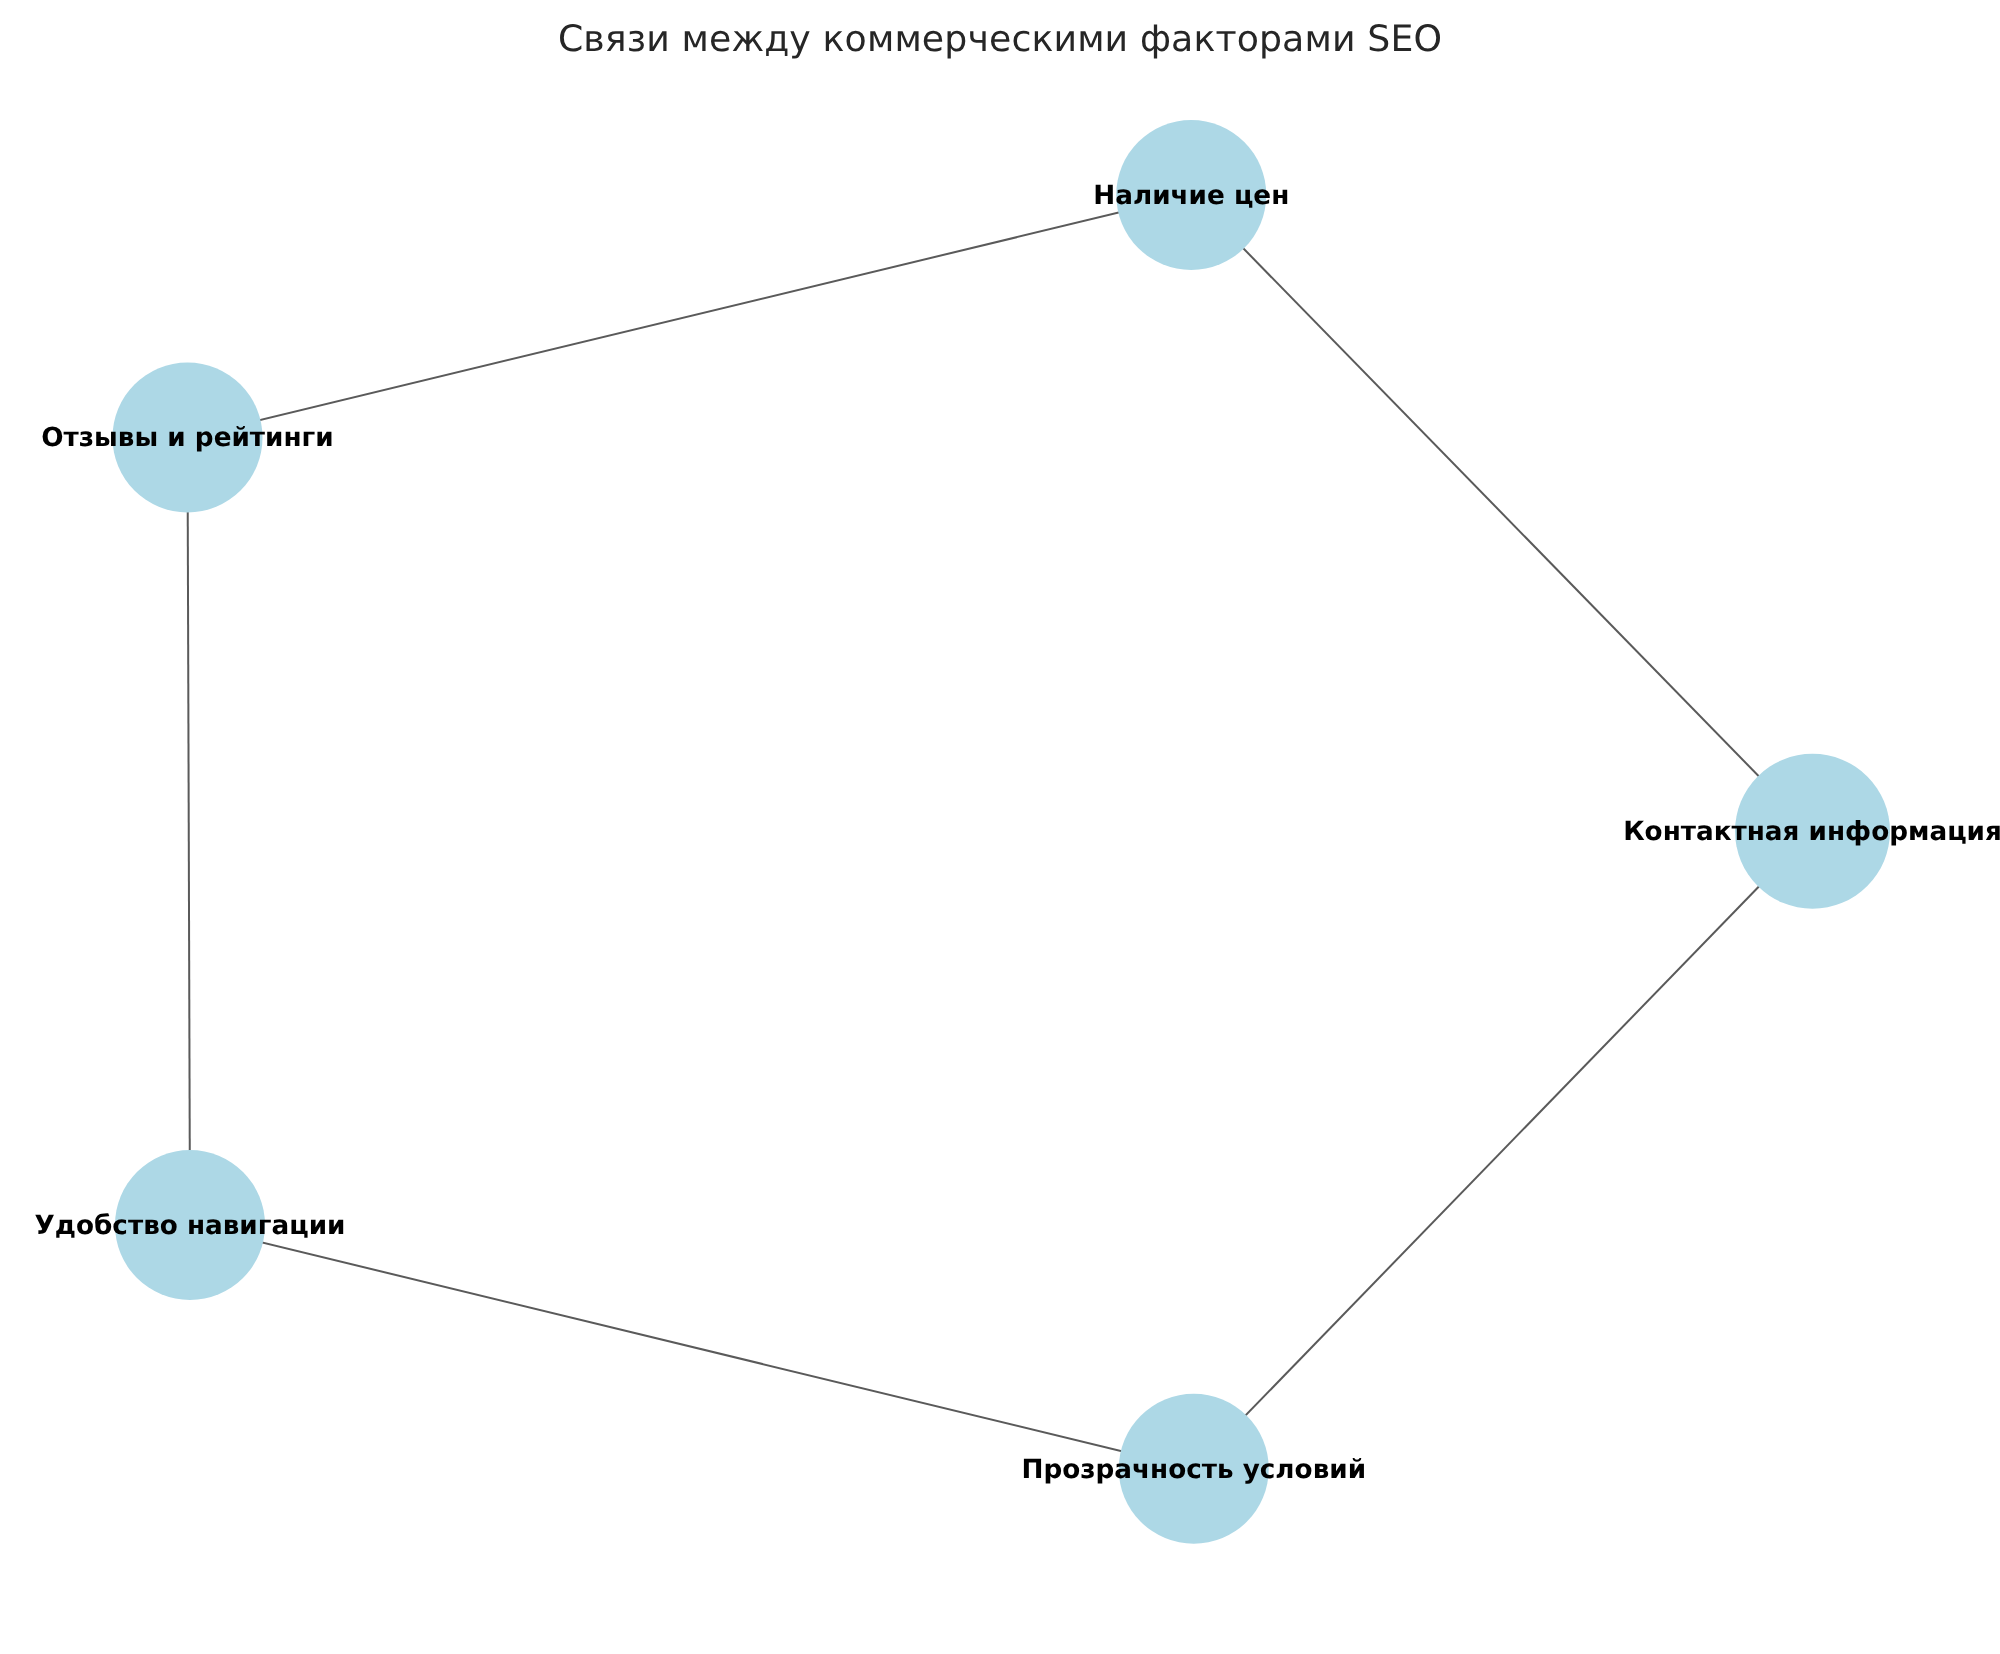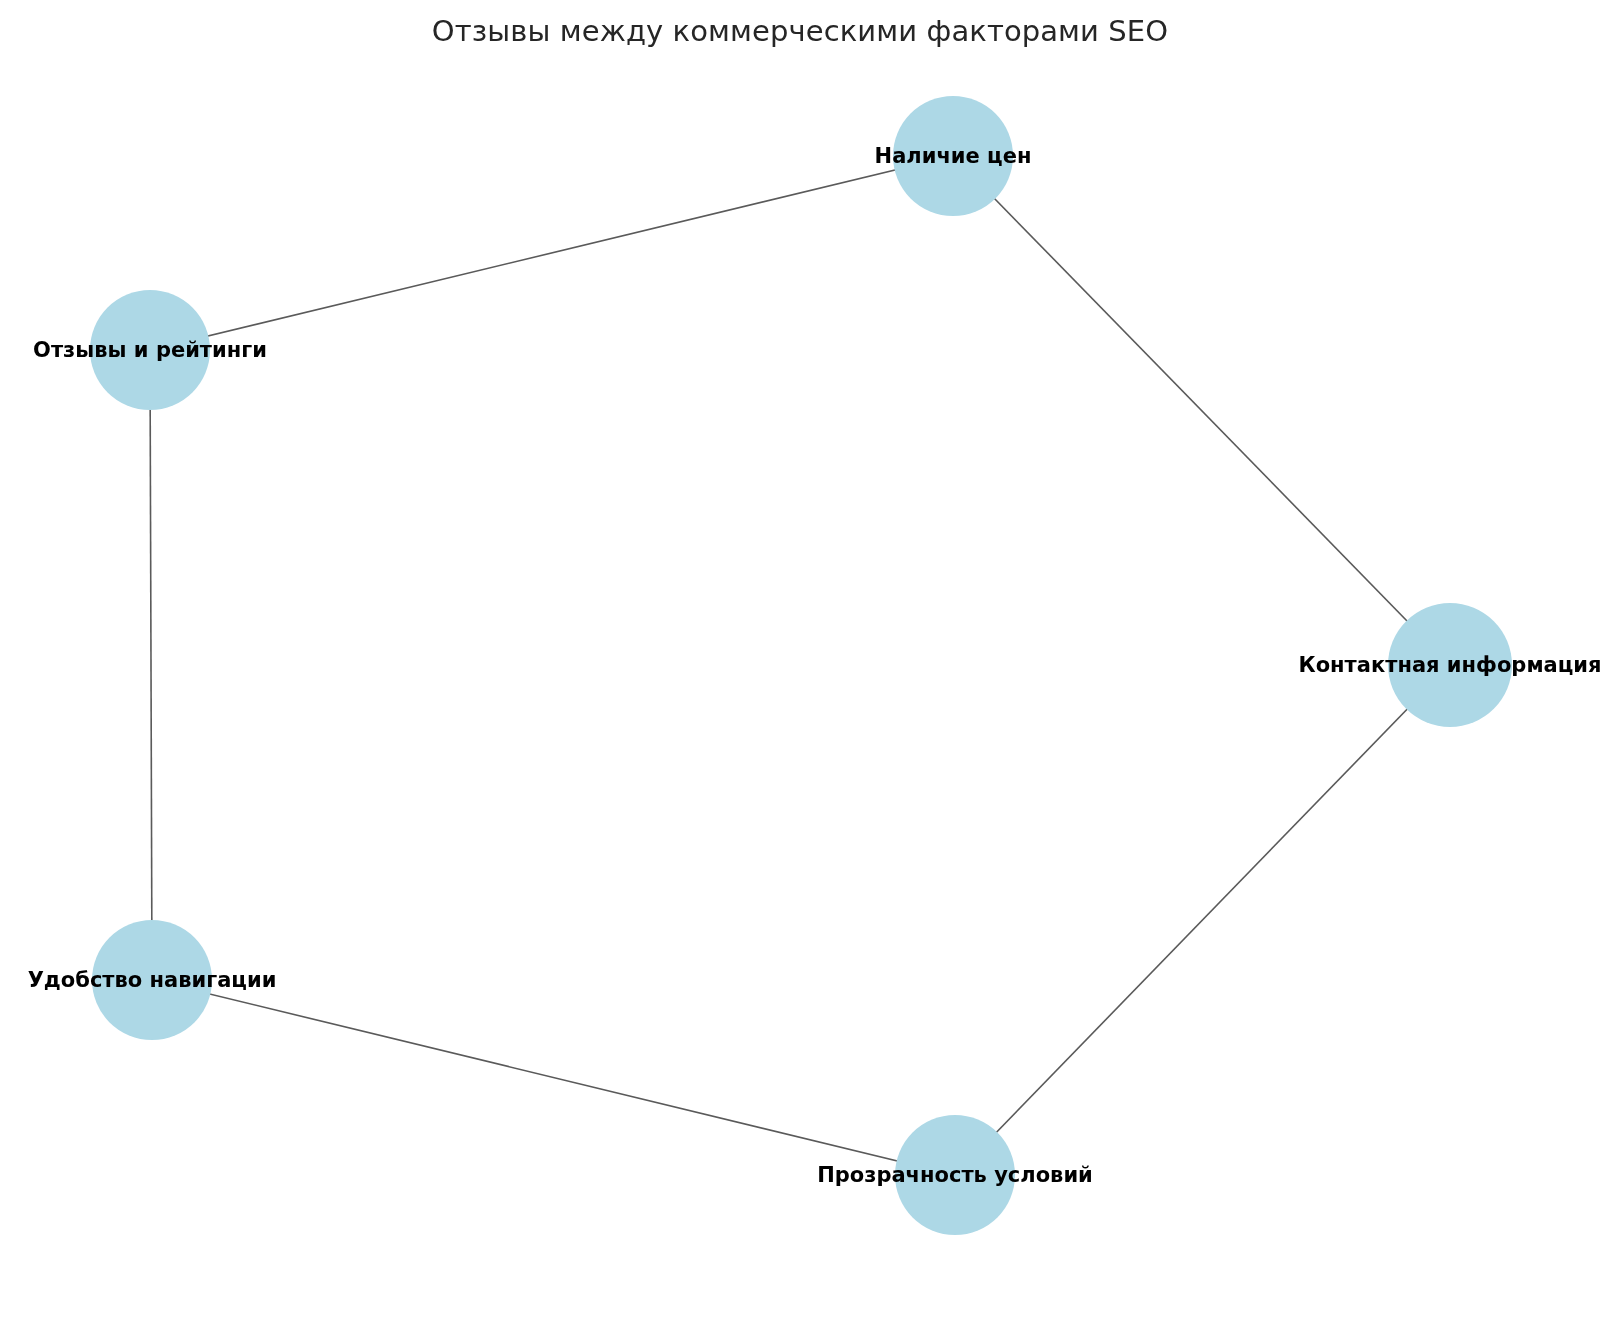--- a/index.html
+++ b/index.html
@@ -56,21 +56,21 @@
     text-anchor: middle;
     dominant-baseline: central;
     paint-order: normal;
   }
 </style>
 </head>
 <body>
 
 <div id="figure">
 
-  <div id="chart-title">Отзывы между коммерческими факторами SEO</div>
+  <div id="chart-title">Связи между коммерческими факторами SEO</div>
 
   <svg id="graph-svg" viewBox="0 0 1600 1323" xmlns="http://www.w3.org/2000/svg">
     <g id="edges-layer">
         <line x1="150" y1="350" x2="953" y2="156" class="graph-edge" stroke="#5a5a5a"></line>
         <line x1="953" y1="156" x2="1450" y2="665" class="graph-edge" stroke="#5a5a5a"></line>
         <line x1="1450" y1="665" x2="955" y2="1175" class="graph-edge" stroke="#5a5a5a"></line>
         <line x1="955" y1="1175" x2="152" y2="980" class="graph-edge" stroke="#5a5a5a"></line>
         <line x1="152" y1="980" x2="150" y2="350" class="graph-edge" stroke="#5a5a5a"></line>
       </g>
     <g id="nodes-layer">

